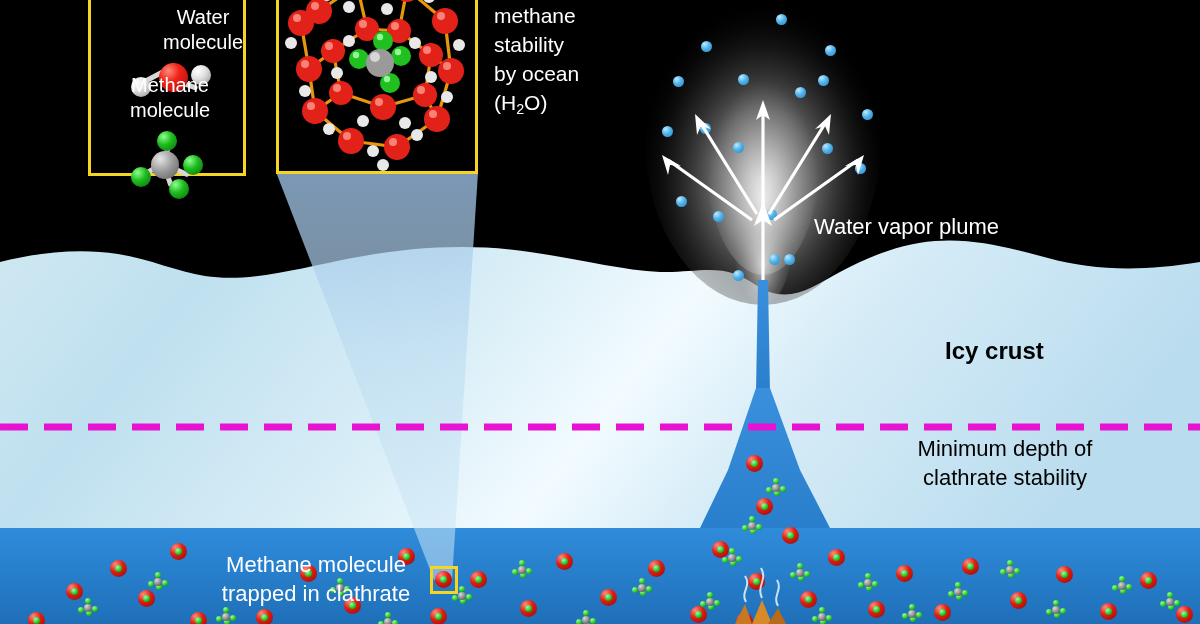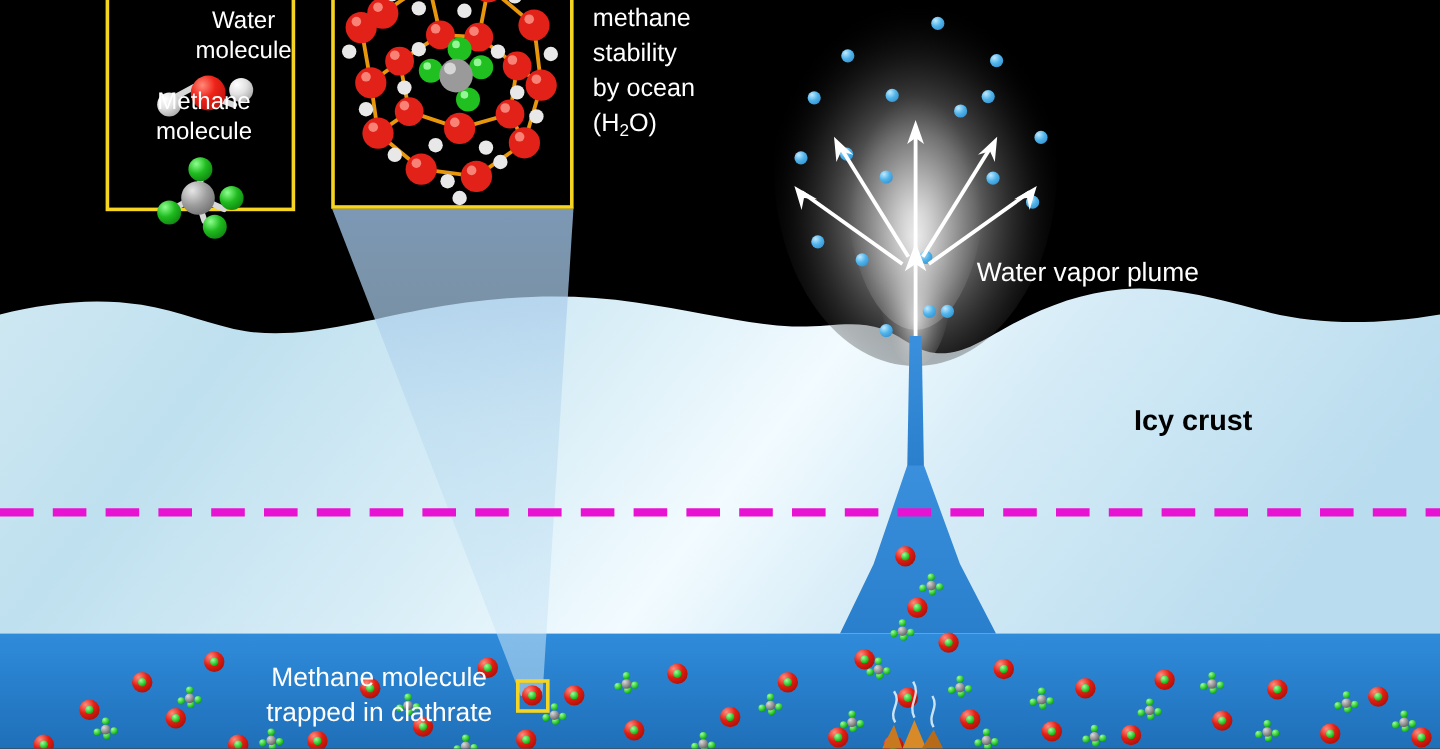--- a/index.html
+++ b/index.html
@@ -493,20 +493,22 @@
     <div>methane</div>
     <div>stability</div>
     <div>by ocean</div>
     <div><span>(H</span><span class="sub">2</span><span>O)</span></div>
   </div>
 
   <div class="lbl" style="left:814px;top:202px;font-size:22px;margin-top:12px;">Water vapor plume</div>
 
   <div class="lbl dark bold" style="left:945px;top:338px;font-size:24px;">Icy crust</div>
 
+  <div class="lbl dark center" style="left:880px;top:434px;width:250px;font-size:22px;line-height:29px;">Minimum depth of
+clathrate stability</div>
 
 
   <div class="lbl center" style="left:196px;top:550px;width:240px;font-size:22px;line-height:29px;">Methane molecule
 trapped in clathrate</div>
 
   <div class="smallbox" style="left:430px;top:566px;width:28px;height:28px;"></div>
   <div class="clath" style="left:435px;top:571px;"></div>
 
 </div>
 

